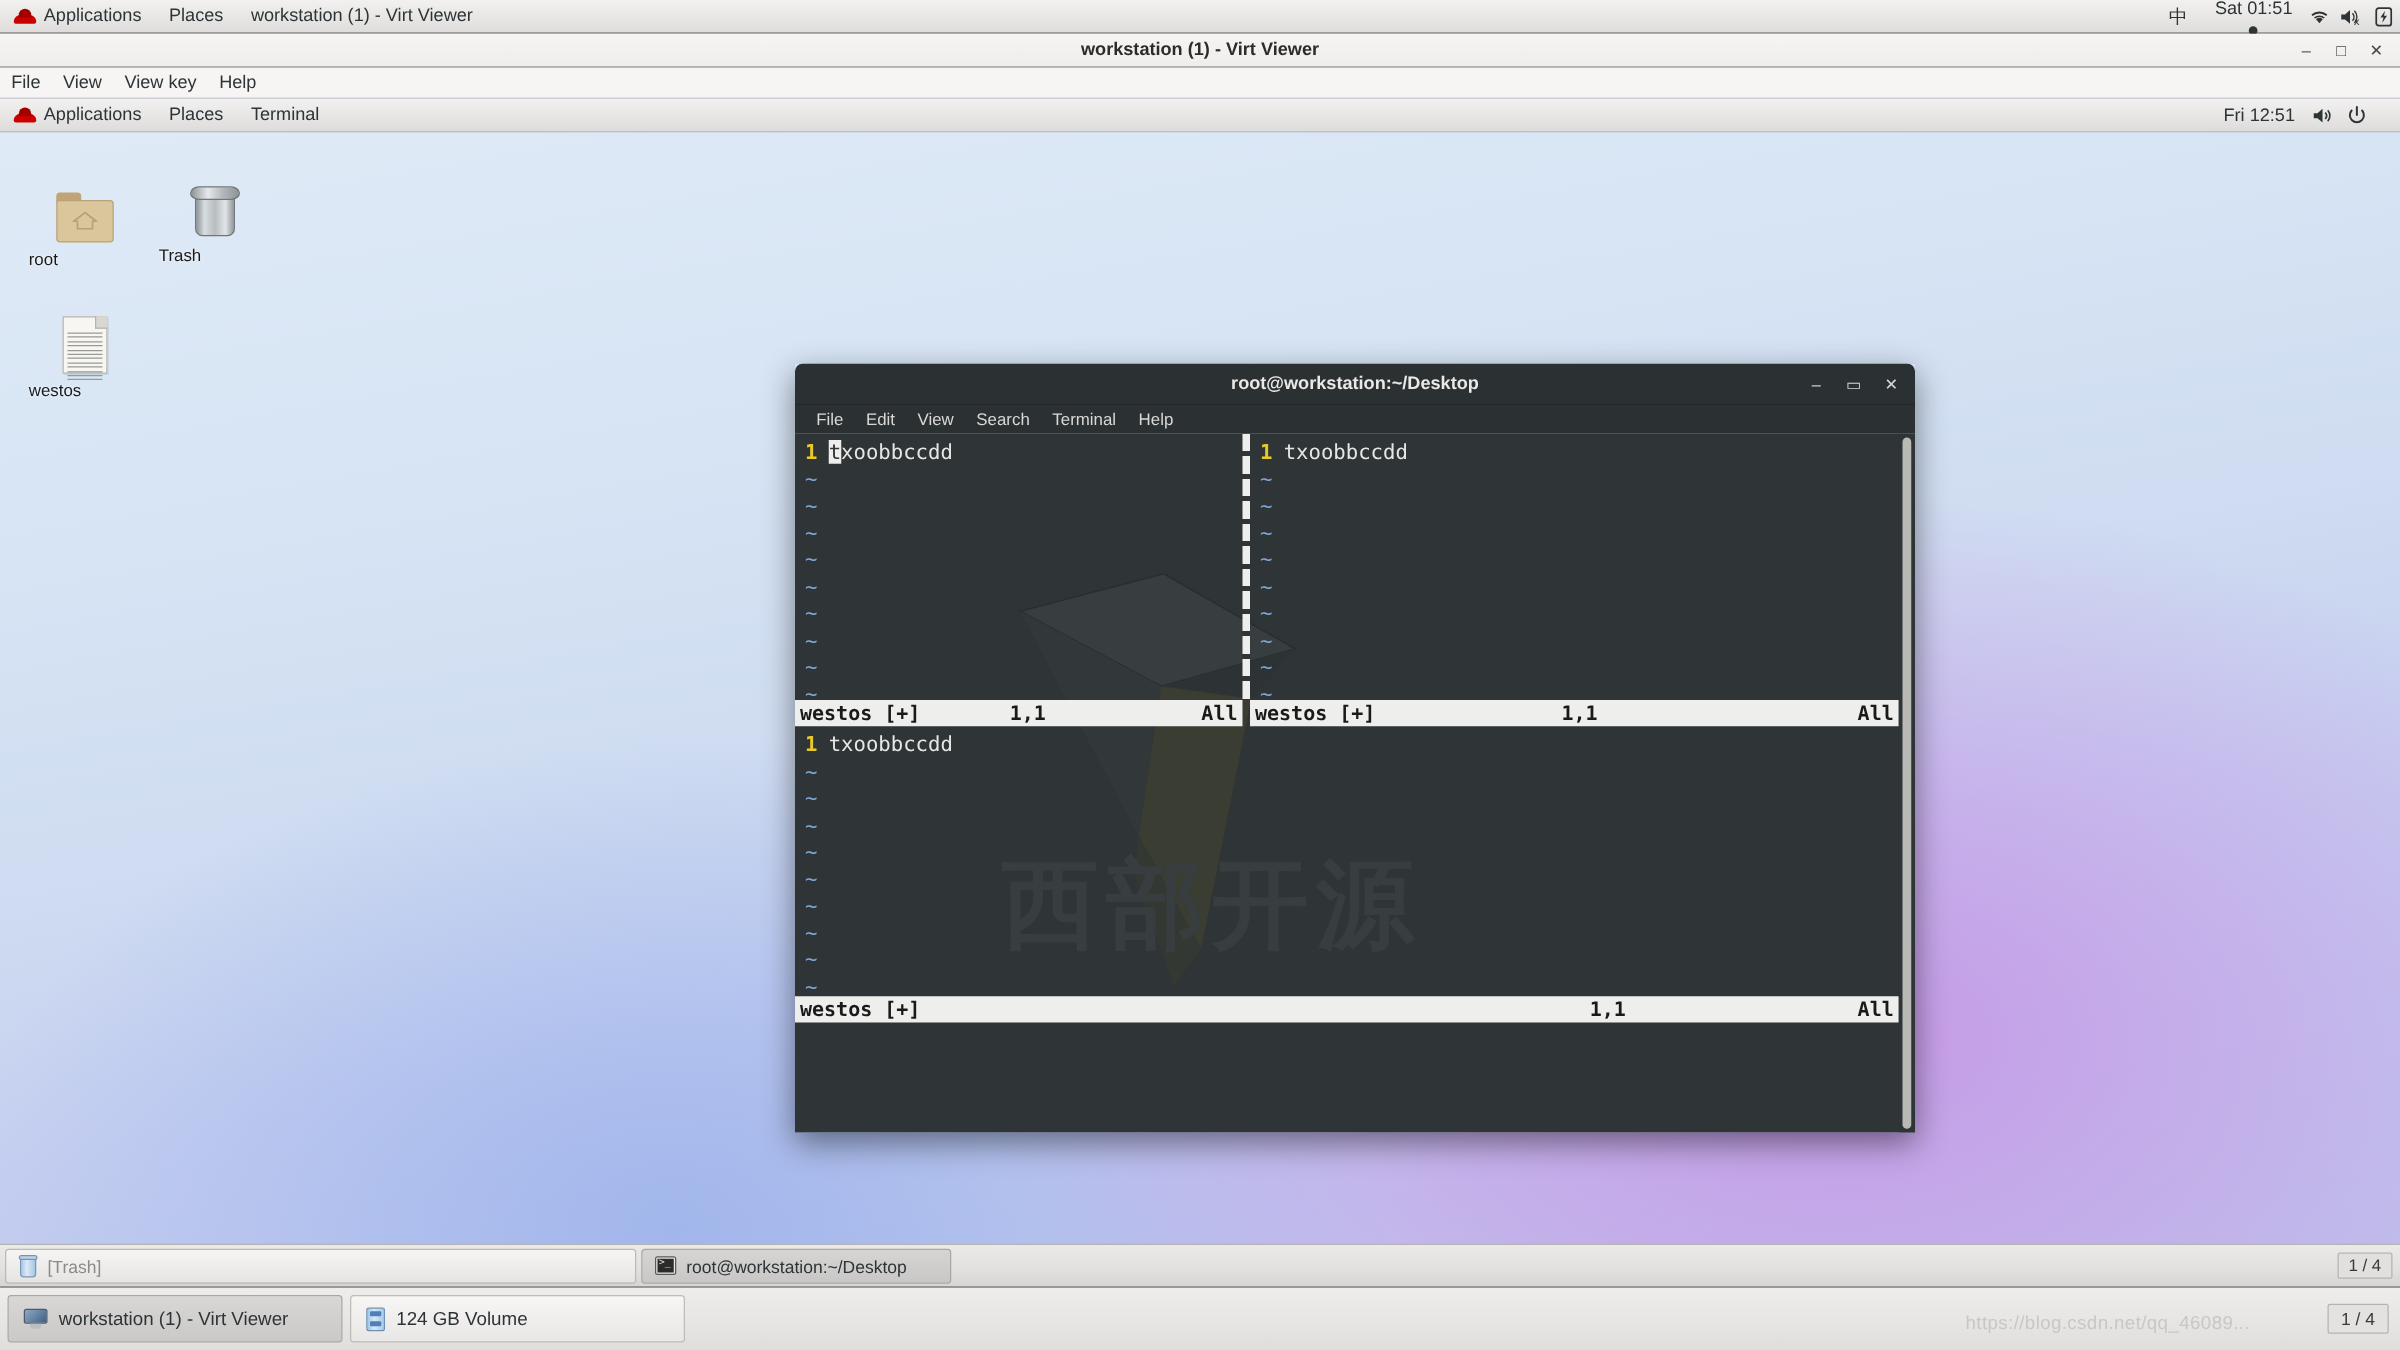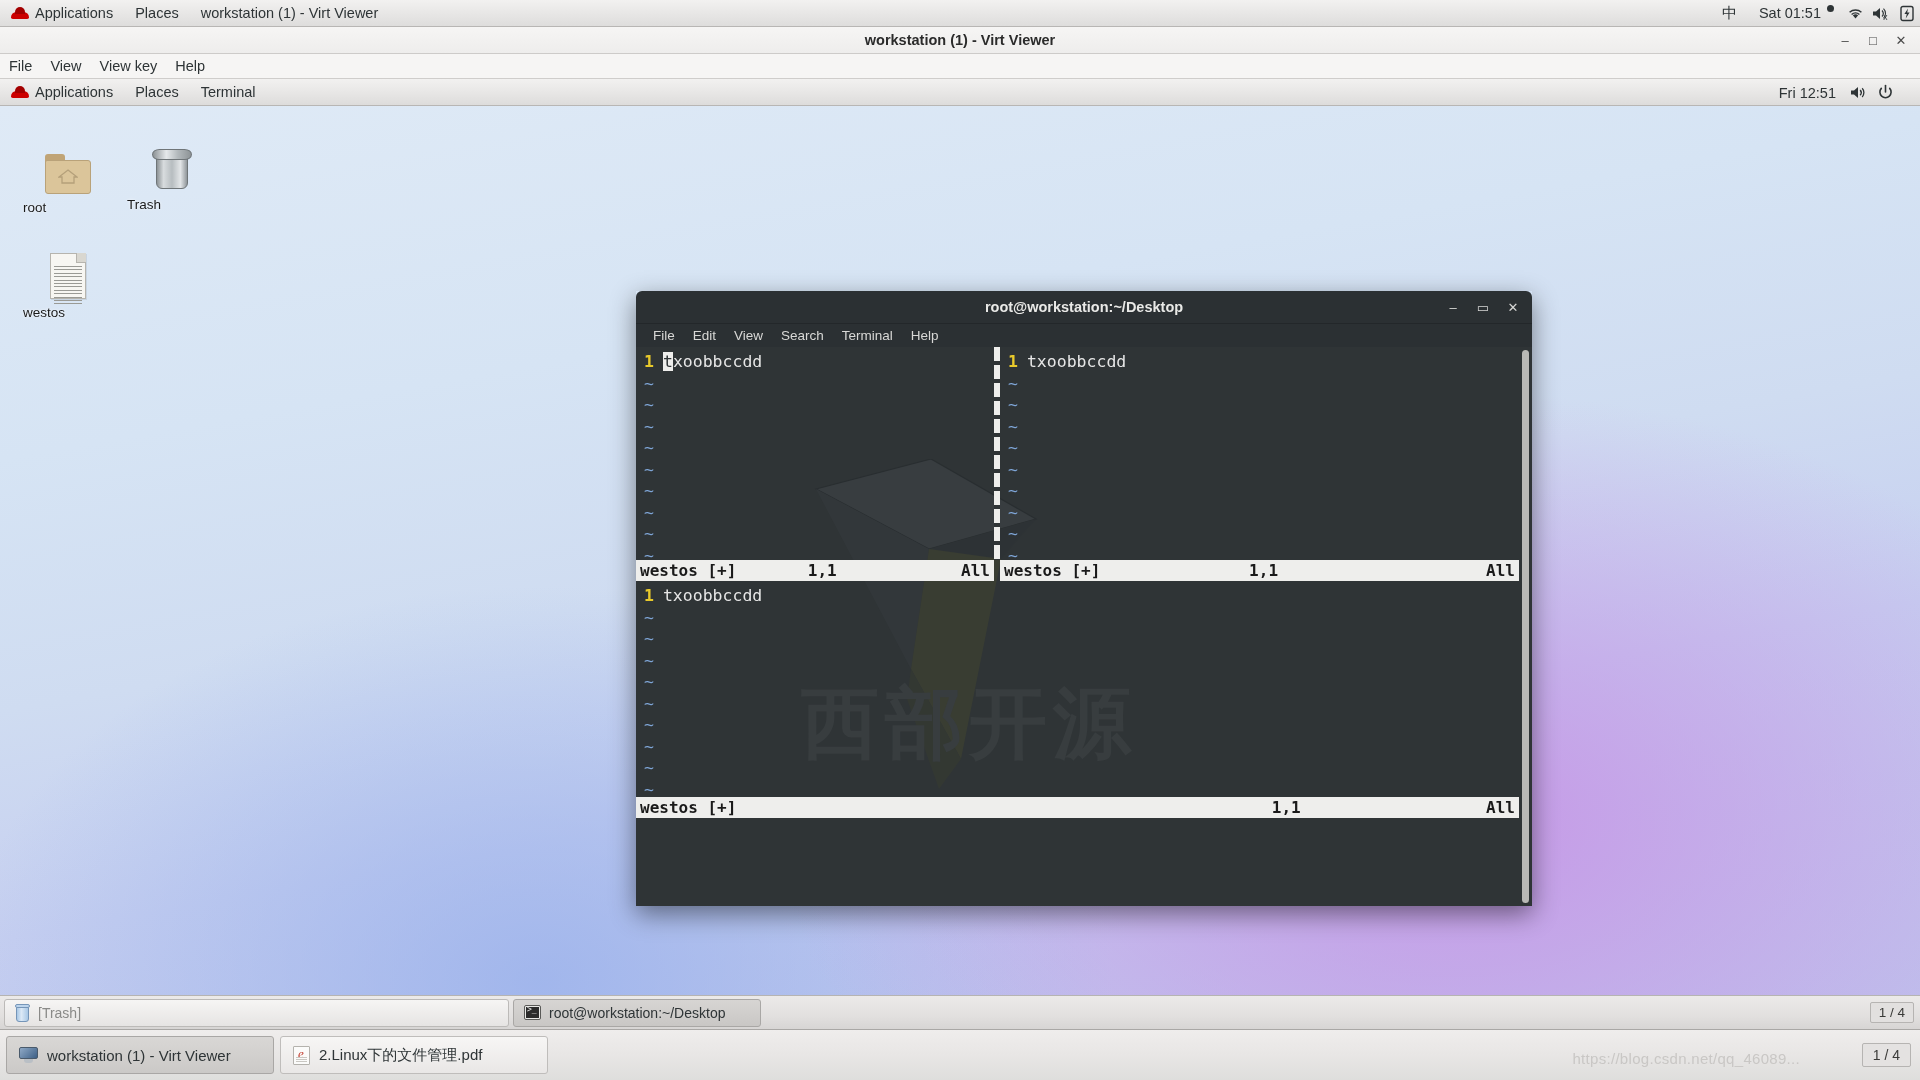--- a/index.html
+++ b/index.html
@@ -27,21 +27,21 @@
   .redhat-icon::before{
     content:""; position:absolute; left:0; bottom:1px; width:18px; height:7px;
     background:#cc0000; border-radius:9px 9px 3px 3px;
   }
   .redhat-icon::after{
     content:""; position:absolute; left:4px; top:0px; width:10px; height:7px;
     background:#a30000; border-radius:6px 6px 0 0;
   }
   #host-panel-right { display:flex; align-items:center; }
   .ime-glyph { font-size:15px; color:#2e3436; padding:0 14px; }
-  .clock-host { font-size:14.5px; color:#2e3436; padding:0 8px; display:flex; align-items:flex-start; gap:6px;}
+  .clock-host { font-size:14.5px; color:#2e3436; padding:0 8px; display:flex; align-items:center; gap:6px;flex-direction:column;}
   .dot-rec { width:7px; height:7px; border-radius:50%; background:#2e3436; display:inline-block; }
   .tray-ico { width:26px; height:27px; display:flex; align-items:center; justify-content:center; }
 
   
   #vv-titlebar {
     position:absolute; left:0; top:27px; width:1920px; height:27px;
     background: linear-gradient(to bottom,#f6f5f4 0%, #eeedec 100%);
     border-bottom:1px solid #cdcbc9;
     display:flex; align-items:center; justify-content:center;
   }
@@ -518,19 +518,23 @@
 </div>
 
 <div id="host-taskbar">
   <div class="htask hw2 active">
     <span class="ico-monitor">
         <span class="scr"></span>
         <span class="std"></span>
       </span>
     <span>workstation (1) - Virt Viewer</span>
   </div>
-  <div class="htask hw4">
-    <span class="ico-pdf"></span>
-    <span>2.Linux下的文件管理.pdf</span>
+  <div class="htask hw3">
+    <span class="ico-drive">
+        <span class="d1"></span>
+        <span class="d2"></span>
+        <span class="d3"></span>
+      </span>
+    <span>124 GB Volume</span>
   </div>
   <div id="host-workspace">1 / 4</div>
   <div id="csdn-watermark">https://blog.csdn.net/qq_46089...</div>
 </div>
 
 </body></html>

